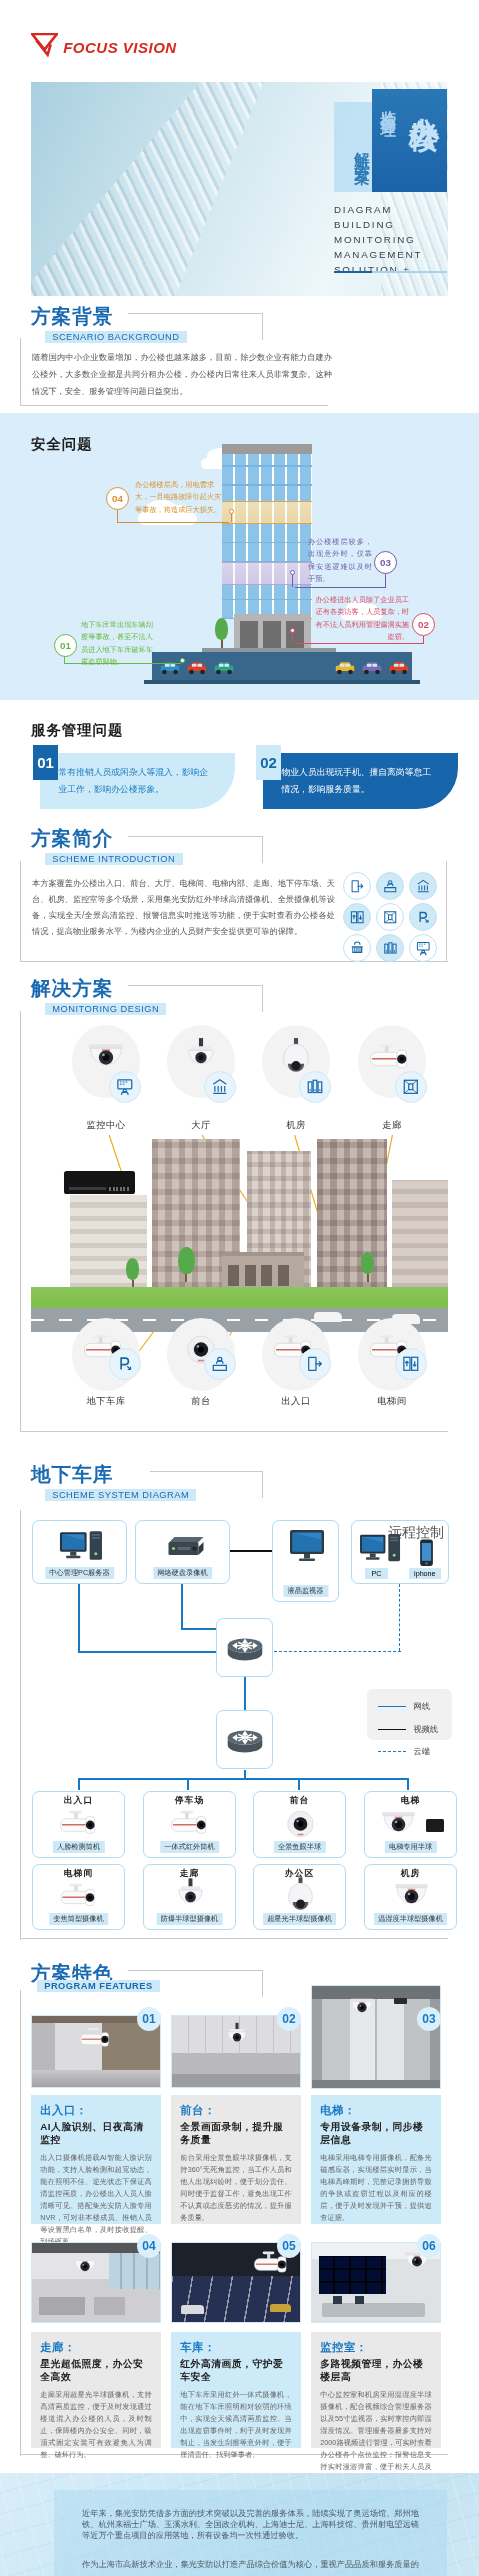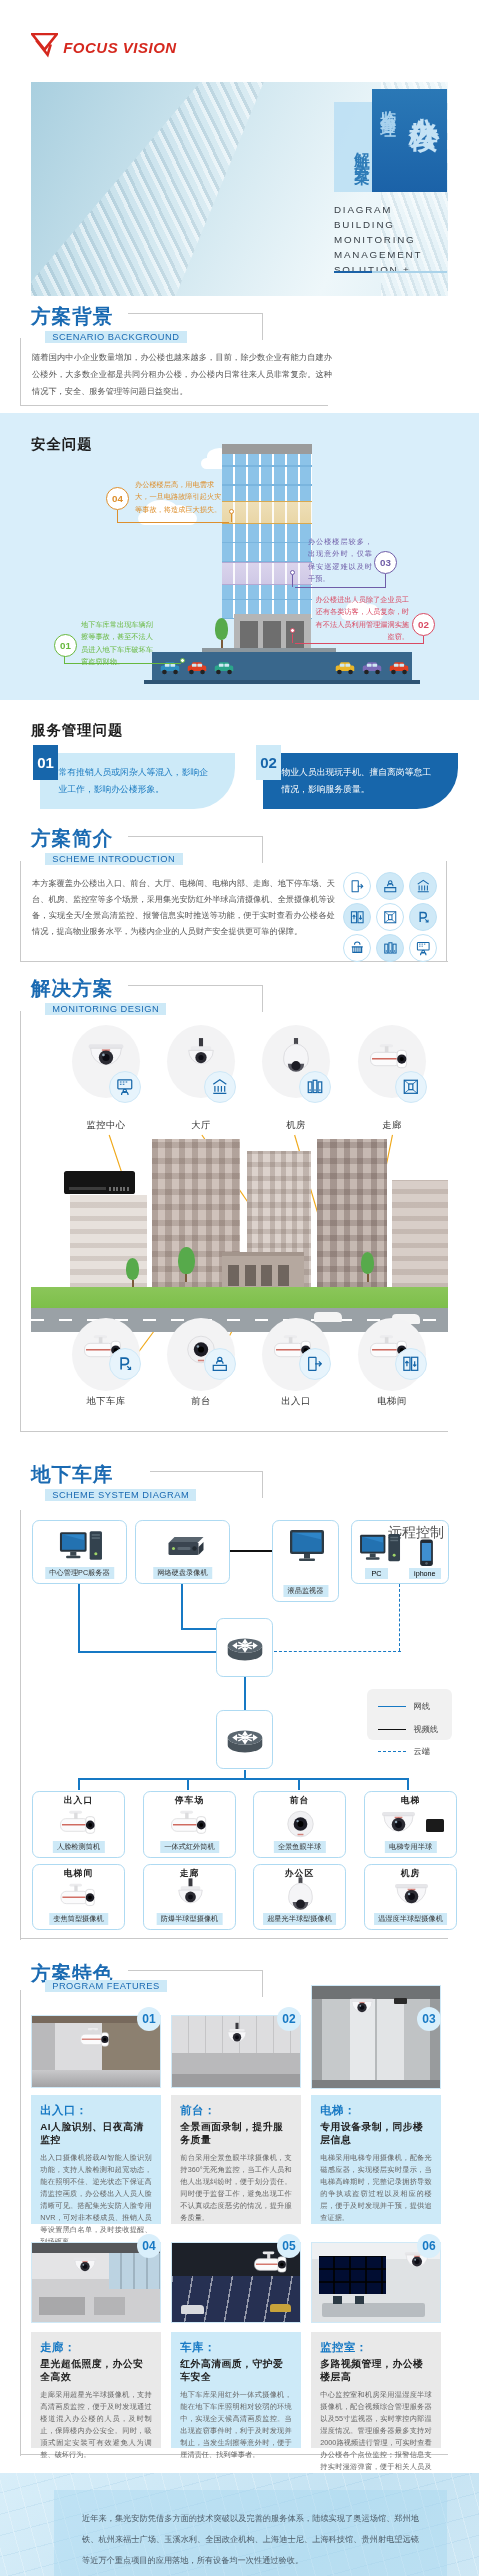--- a/index.html
+++ b/index.html
@@ -642,21 +642,21 @@
     <div class="loc">机房</div>
     <svg style="position:absolute; left:21.6px; top:12.4px; width:49px; height:39px;" viewBox="0 0 96 76" width="49" height="39">
         <use href="#sym-dome"></use>
       </svg>
     <div class="pill">温湿度半球型摄像机</div>
   </div>
 
   <div class="abs sec-title" style="left:31px; top:1960px;">方案特色</div>
   <div class="gline" style="left:128px; top:1970px; width:135px; height:1px;"></div>
   <div class="gline" style="left:262px; top:1970px; width:1px; height:27px;"></div>
-  <div class="abs sec-label" style="left:45px; top:1980px;">PROGRAM FEATURES</div>
+  <div class="abs sec-label" style="left:37px; top:1980px;font-weight:bold;">PROGRAM FEATURES</div>
   <div class="gline" style="left:19.6px; top:1990px; width:1px; height:466px;"></div>
   <div class="gline" style="left:19.6px; top:2454px; width:428px; height:1px;"></div>
 
   <div class="feat-img" style="left:31px; top:2015px; width:130px; height:73px; background:linear-gradient(90deg,#b9b9bb 0 18%, #dcdcde 18% 55%, #8c8070 55% 100%);">
     <div class="abs" style="left:0; bottom:0; width:100%; height:17.5px; background:linear-gradient(180deg,#c9c9cb,#a2a2a4);"></div>
     <div class="abs" style="left:0; top:0; width:100%; height:7.2px; background:#77695c;"></div>
     <svg class="abs" style="left:43px; top:7.2px; width:43px; height:32px;" viewBox="0 0 84 62" width="43" height="32">
         <use href="#sym-bullet"></use>
       </svg>
   </div>
@@ -741,21 +741,21 @@
   </div>
   <div class="feat-card bg-gray-card" style="left:311px; top:2332px; width:130px; height:116px;">
     <div class="feat-place">监控室：</div>
     <div class="feat-sub">多路视频管理，办公楼楼层高</div>
     <div class="feat-body">中心监控室和机房采用温湿度半球摄像机，配合视频综合管理服务器以及55寸监视器，实时掌控内部温湿度情况。管理服务器最多支持对2000路视频进行管理，可实时查看办公楼各个点位监控；报警信息支持实时漫游弹窗，便于相关人员及时获悉、主动干预。</div>
   </div>
 
   <div class="abs" style="left:0; top:2473px; width:479px; height:212px; background:linear-gradient(135deg,#d8eef9 0%, #c3e2f2 55%, #d3eaf6 100%);">
     <div class="abs" style="left:0; top:0; width:100%; height:100%; opacity:.25; background:repeating-linear-gradient(75deg, rgba(255,255,255,.9) 0 1px, transparent 1px 17.5px), repeating-linear-gradient(-15deg, rgba(110,170,210,.5) 0 1px, transparent 1px 20.6px);"></div>
     <div class="abs" style="left:54px; top:17px; width:393px; height:183px; background:rgba(166,214,240,.45);">
-      <div style="padding:17.5px 28px 0 28px; font-size:8.2px; line-height:21px; color:#4c5a66; text-align:justify;">近年来，集光安防凭借多方面的技术突破以及完善的服务体系，陆续实现了奥运场馆、郑州地铁、杭州来福士广场、玉溪水利、全国政企机构、上海迪士尼、上海科技馆、贵州射电望远镜等近万个重点项目的应用落地，所有设备均一次性通过验收。</div>
+      <div style="padding:17.5px 28px 0 28px; font-size:8.2px; line-height:11px; color:#4c5a66; text-align:justify;">近年来，集光安防凭借多方面的技术突破以及完善的服务体系，陆续实现了奥运场馆、郑州地铁、杭州来福士广场、玉溪水利、全国政企机构、上海迪士尼、上海科技馆、贵州射电望远镜等近万个重点项目的应用落地，所有设备均一次性通过验收。</div>
       <div style="padding:15.5px 28px 0 28px; font-size:8.2px; line-height:17px; color:#4c5a66; text-align:justify;">作为上海市高新技术企业，集光安防以打造产品综合价值为核心，重视产品品质和服务质量的提升，品牌实力得到行业和社会各界的高度认可。先后获得中国安防百强企业、中国安防知名品牌、中国安防产品质量用户信得过企业等多项殊荣，并且多次荣获智能建筑优质产品、“平安建设”推荐优秀安防产品奖。</div>
 
     </div>
 
   </div>
 
 </div>
 
 
 </body></html>

